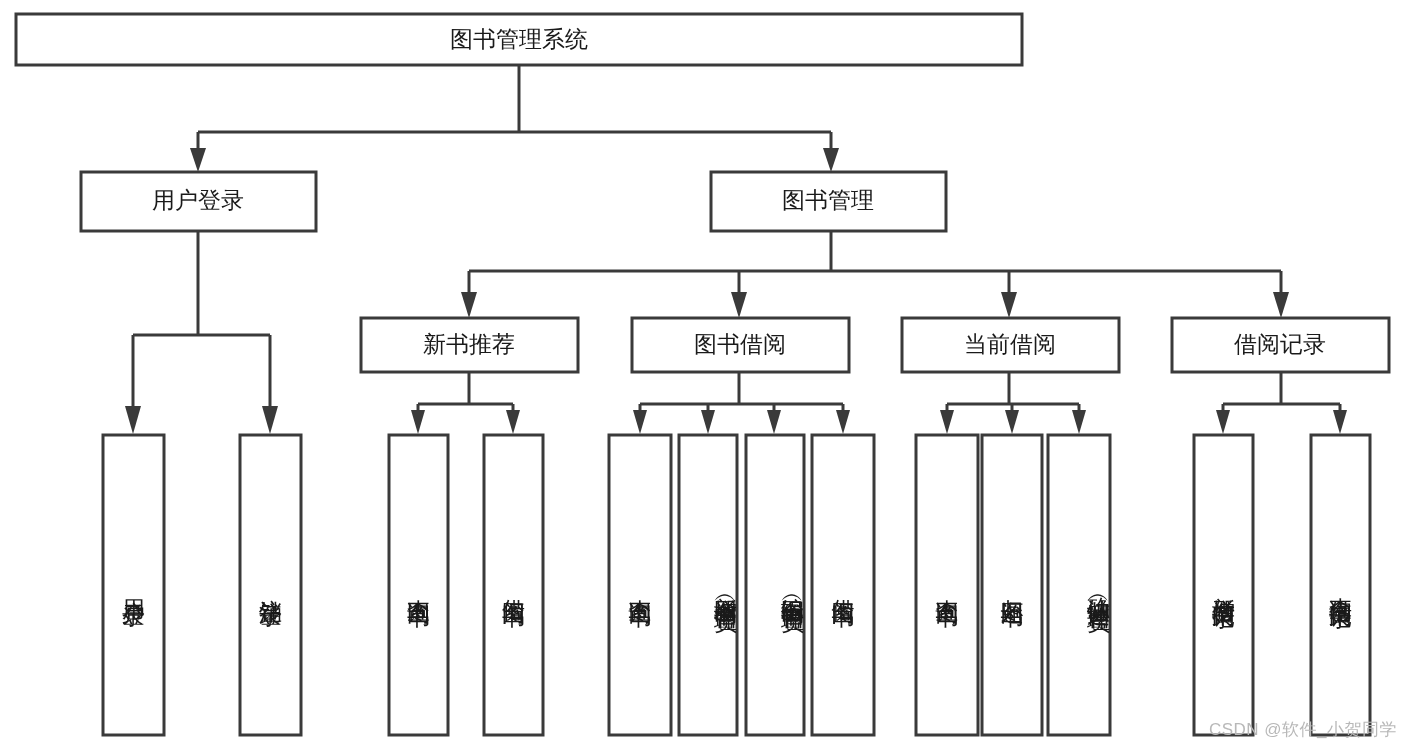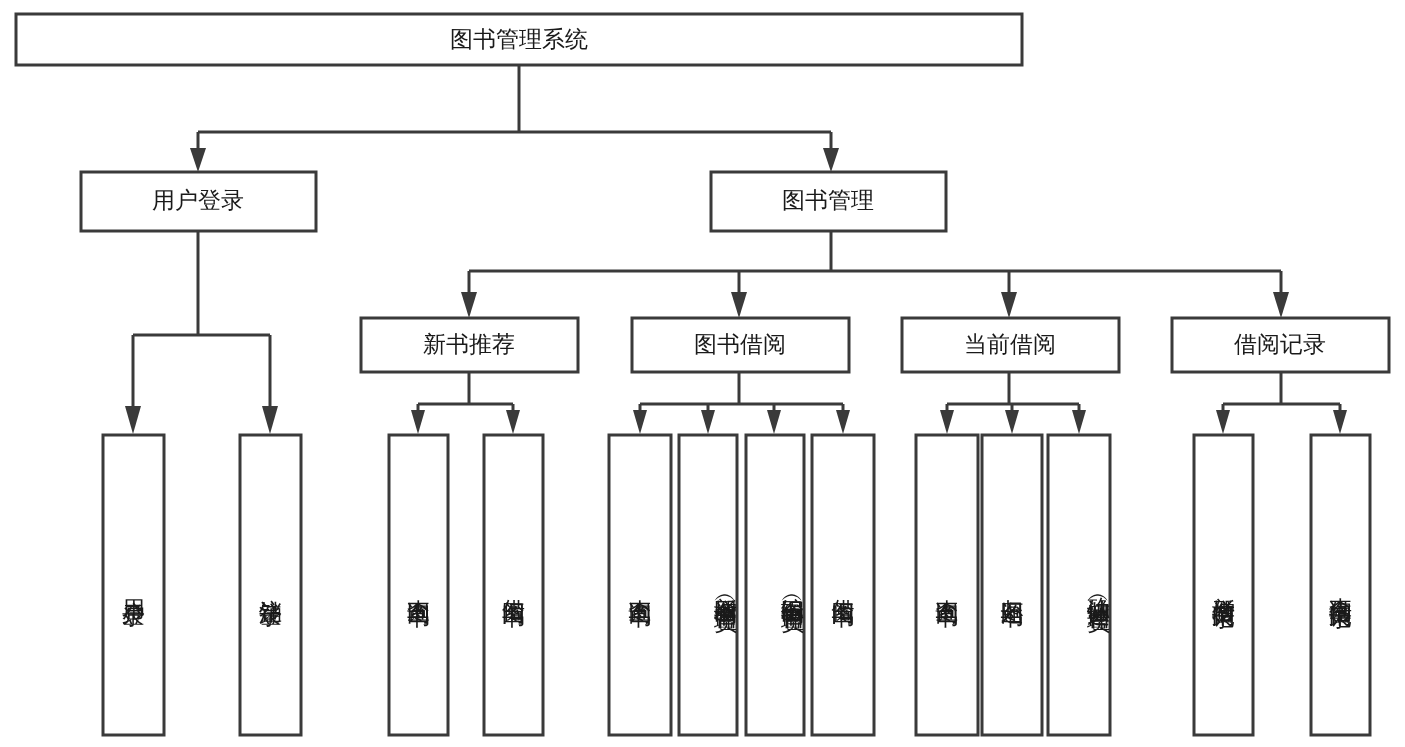--- a/index.html
+++ b/index.html
@@ -227,14 +227,15 @@
   <div class="node-label-v" style="left:746px; top:435px; width:58px; height:300px; align-items:flex-start; padding-top:6px; box-sizing:border-box;">编辑图书（管理员）</div>
   <div class="node-label-v" style="left:812px; top:435px; width:62px; height:300px;">借阅图书</div>
 
   <div class="node-label-v" style="left:916px; top:435px; width:62px; height:300px;">查询图书</div>
   <div class="node-label-v" style="left:982px; top:435px; width:60px; height:300px;">归还图书</div>
   <div class="node-label-v" style="left:1048px; top:435px; width:62px; height:300px; align-items:flex-start; padding-top:6px; box-sizing:border-box;">确认归还（管理员）</div>
 
   <div class="node-label-v" style="left:1194px; top:435px; width:59px; height:300px;">新增借阅记录</div>
   <div class="node-label-v" style="left:1311px; top:435px; width:59px; height:300px;">查询借阅记录</div>
 
+  <div class="watermark">CSDN @软件_小贺同学</div>
 
 </div>
 
 </body></html>

